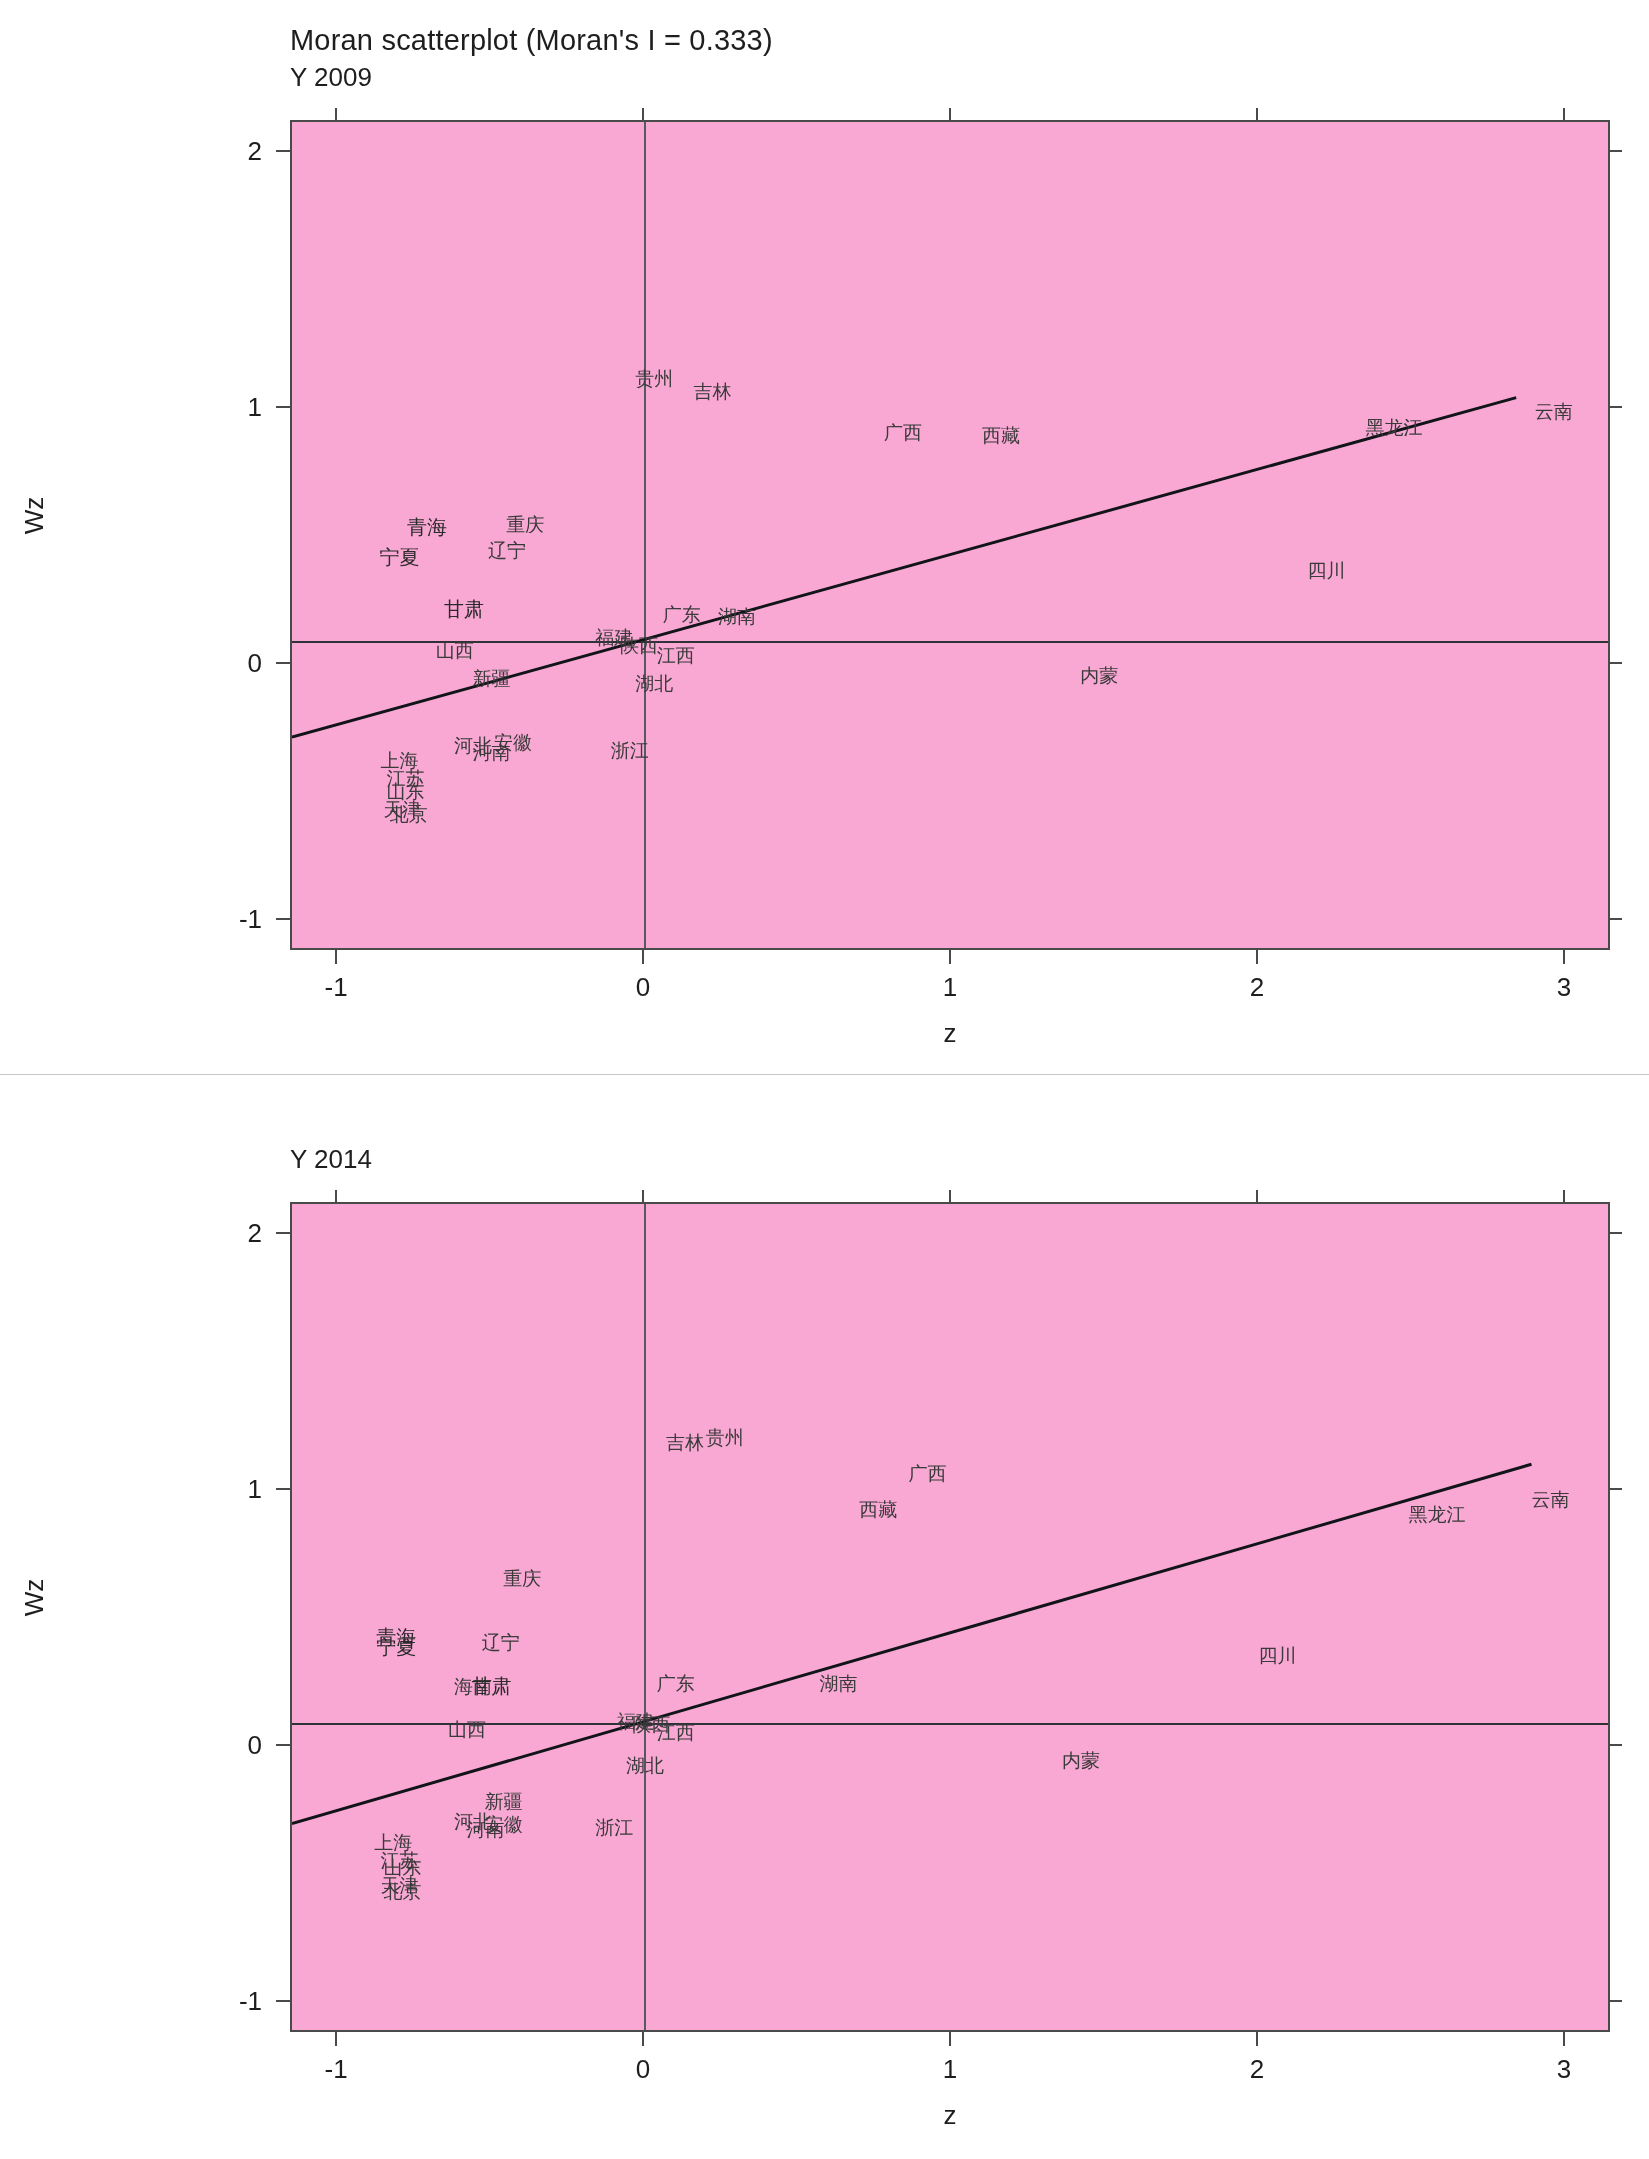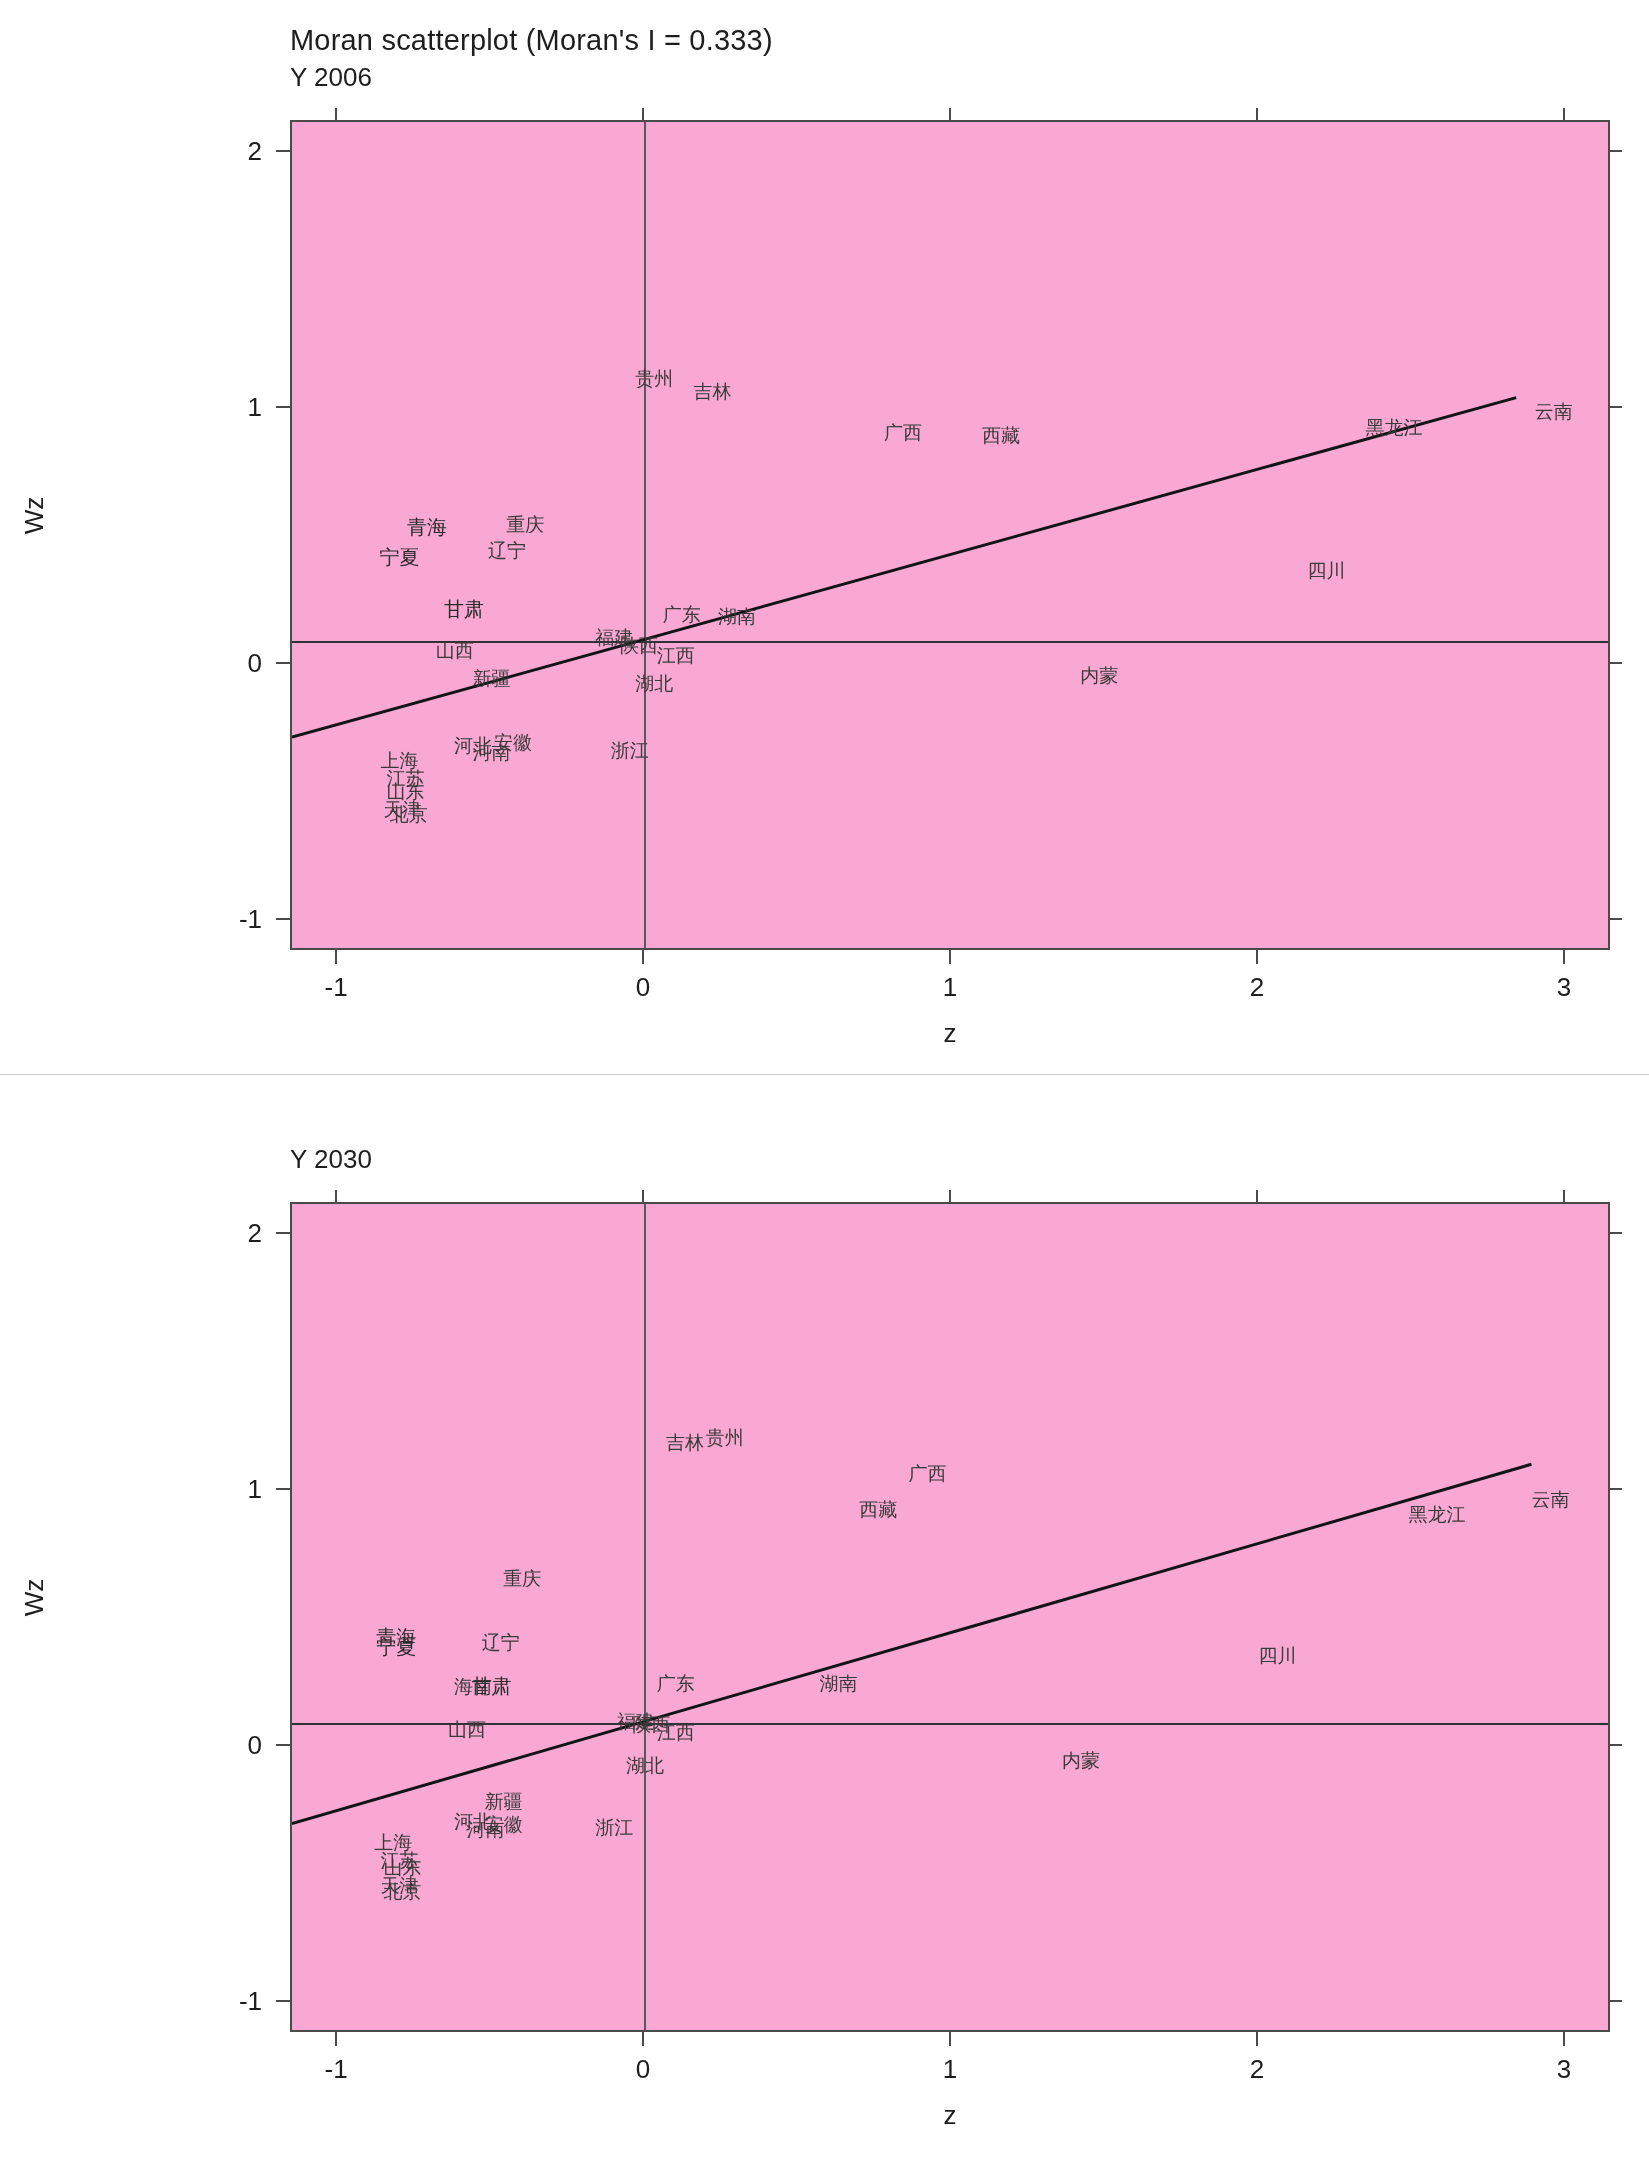--- a/index.html
+++ b/index.html
@@ -177,21 +177,21 @@
     color: #2a2a2a;
   }
 </style>
 </head>
 <body>
 
 <div class="page">
 
   <div class="panel" id="panel-0">
     <div class="chart-title">Moran scatterplot (Moran's I = 0.333)</div>
-    <div class="chart-subtitle">Y 2006</div>
+    <div class="chart-subtitle">Y 2009</div>
     <div class="axis-ylabel">Wz</div>
     <div class="axis-xlabel">z</div>
     <div class="plot-frame">
       <div class="plot-inner" id="plot-0">
           <div class="vline" style="left: 352.023px;"></div>
           <div class="hline" style="top: 519.031px;"></div>
           <svg class="fitline" viewBox="0 0 1320 830" preserveAspectRatio="none">
             <line x1="0" y1="618.1322530864197" x2="1227.906976744186" y2="276.91003086419755"></line>
           </svg>
           <div class="pt-label" style="left: 362.233px; top: 256.173px;">贵州</div>
@@ -251,21 +251,21 @@
       <div class="ticklabel-y" style="left: 188px; width: 62px; top: 663.086px;">0</div>
       <div class="outer-tick-right" style="top: 662.086px;"></div>
       <div class="tick-y" style="left: 264px; top: 918.259px;"></div>
       <div class="ticklabel-y" style="left: 188px; width: 62px; top: 919.259px;">-1</div>
       <div class="outer-tick-right" style="top: 918.259px;"></div>
     </div>
 
   <div class="panel-divider"></div>
 
   <div class="panel" id="panel-1">
-    <div class="chart-subtitle">Y 2030</div>
+    <div class="chart-subtitle">Y 2014</div>
     <div class="axis-ylabel">Wz</div>
     <div class="axis-xlabel">z</div>
     <div class="plot-frame">
       <div class="plot-inner" id="plot-1">
           <div class="vline" style="left: 352.023px;"></div>
           <div class="hline" style="top: 519.031px;"></div>
           <svg class="fitline" viewBox="0 0 1320 830" preserveAspectRatio="none">
             <line x1="0" y1="622.5512345679012" x2="1243.2558139534883" y2="261.5012345679013"></line>
           </svg>
           <div class="pt-label" style="left: 392.93px; top: 238.241px;">吉林</div>

